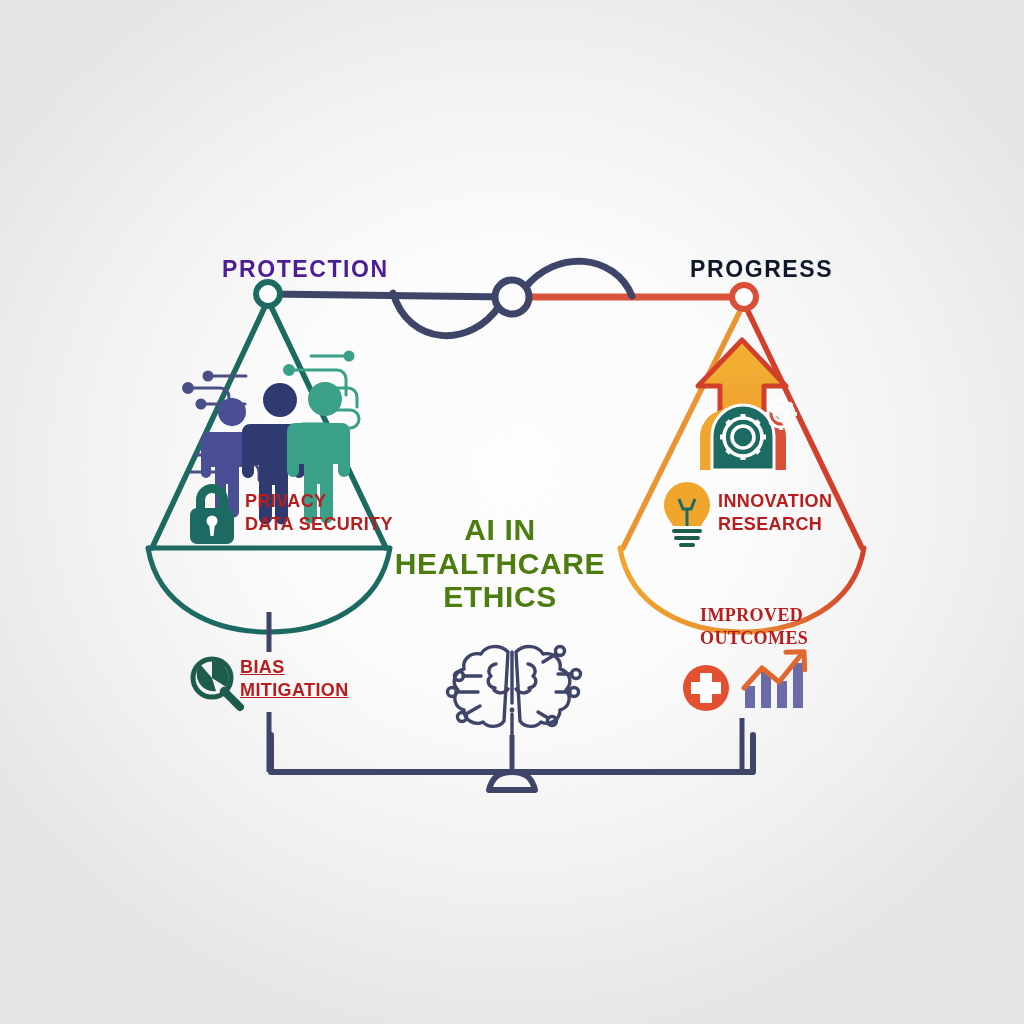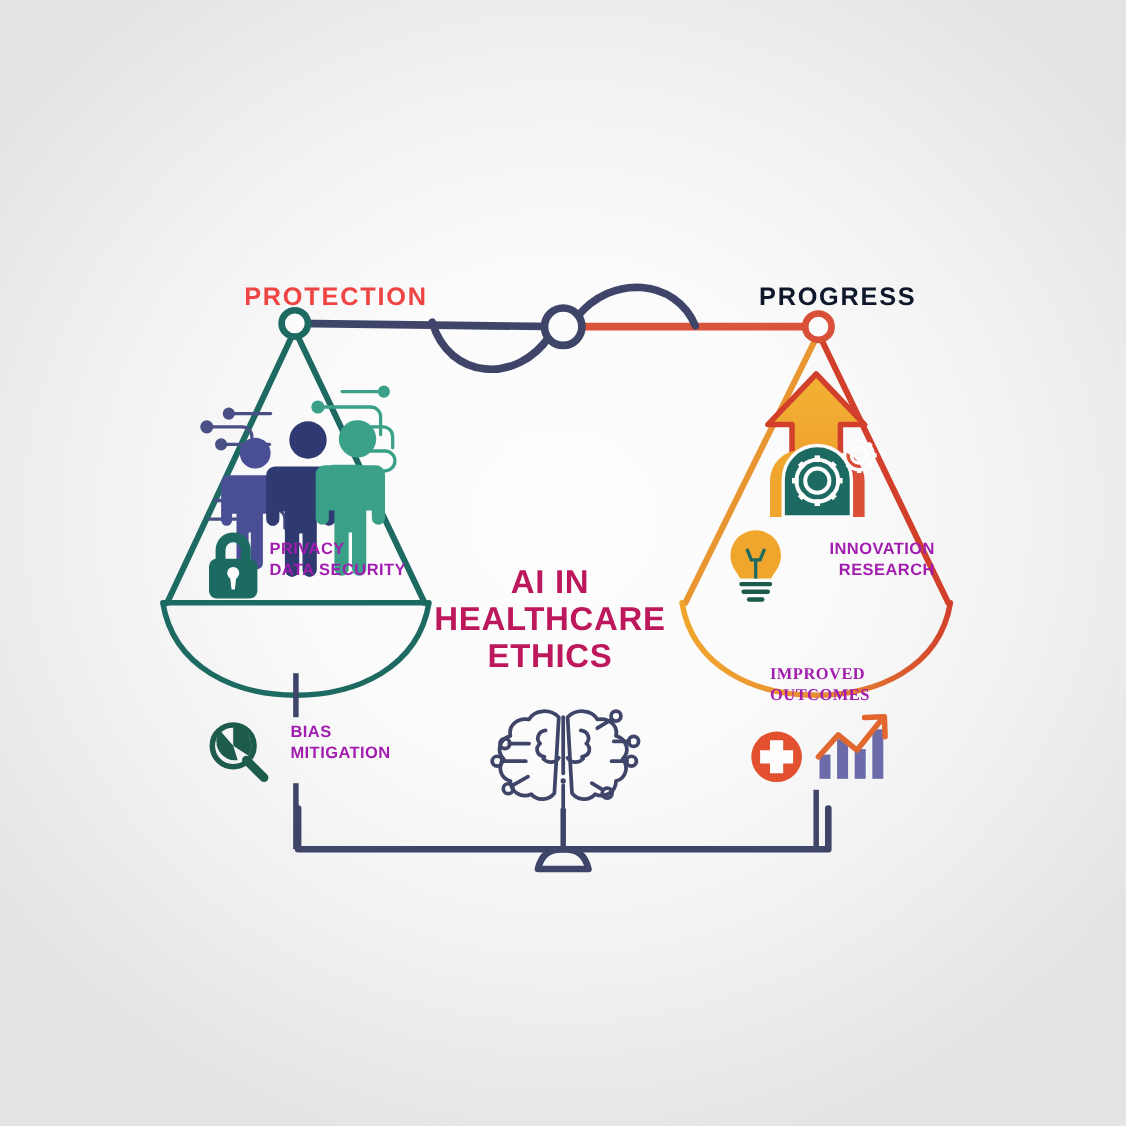--- a/index.html
+++ b/index.html
@@ -5,30 +5,30 @@
   html,body{margin:0;padding:0;}
   body{
     width:1024px;height:1024px;overflow:hidden;
     font-family:"Liberation Sans", sans-serif;
     background:radial-gradient(ellipse 62% 58% at 50% 46%, #fdfdfd 0%, #fbfbfb 38%, #f2f2f2 66%, #e4e4e4 100%);
   }
   #stage{position:relative;width:1024px;height:1024px;}
   svg#art{position:absolute;left:0;top:0;width:1024px;height:1024px;}
   .lbl{position:absolute;white-space:pre-line;font-weight:bold;letter-spacing:.4px;}
   .side-title{font-size:23px;letter-spacing:1.6px;}
-  #protection-title{left:222px;top:256px;color:#ef4444;}
+  #protection-title{left:222px;top:256px;color:#4c1d95;}
   #progress-title{left:690px;top:256px;color:#0f172a;}
   #center-title{
     left:380px;top:513px;width:240px;text-align:center;
-    font-size:30px;line-height:1.12;color:#be185d;letter-spacing:.6px;
+    font-size:30px;line-height:1.12;color:#4d7c0f;letter-spacing:.6px;
   }
-  .pan-lbl{font-size:15px;line-height:1.28;color:#a21caf;}
+  .pan-lbl{font-size:18px;line-height:1.28;color:#b91c1c;}
   #privacy-label{left:245px;top:490px;}
-  #innovation-label{left:754px;top:490px;text-align:right;}
-  #bias-label{left:264px;top:656px;}
+  #innovation-label{left:718px;top:490px;}
+  #bias-label{left:240px;top:656px;text-decoration:underline;}
   #outcomes-label{left:700px;top:604px;font-family:Liberation Serif, serif;}
 </style>
 </head>
 <body>
 
 <div id="stage">
 
   <svg id="art" viewBox="0 0 1024 1024">
     <defs>
       <linearGradient id="panRightGrad" x1="0" y1="0" x2="1" y2="0">

